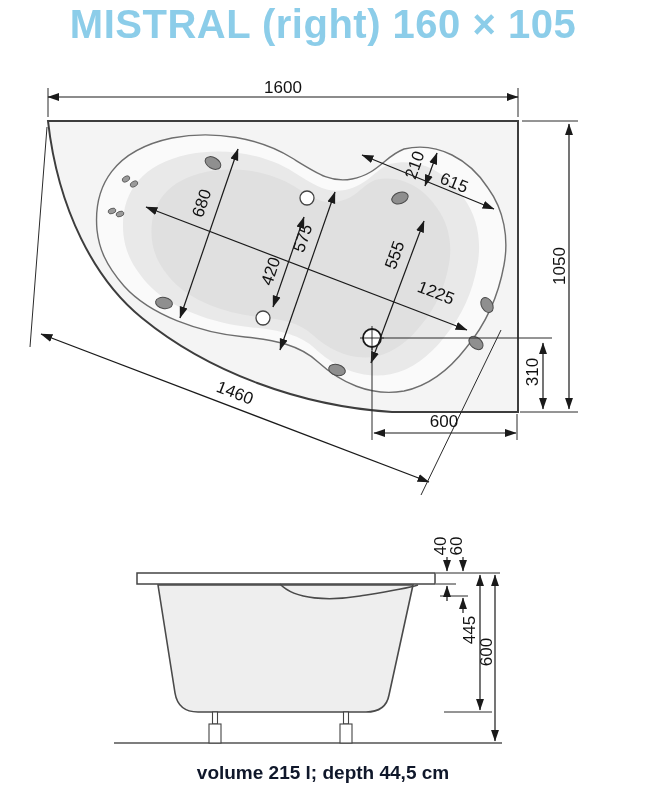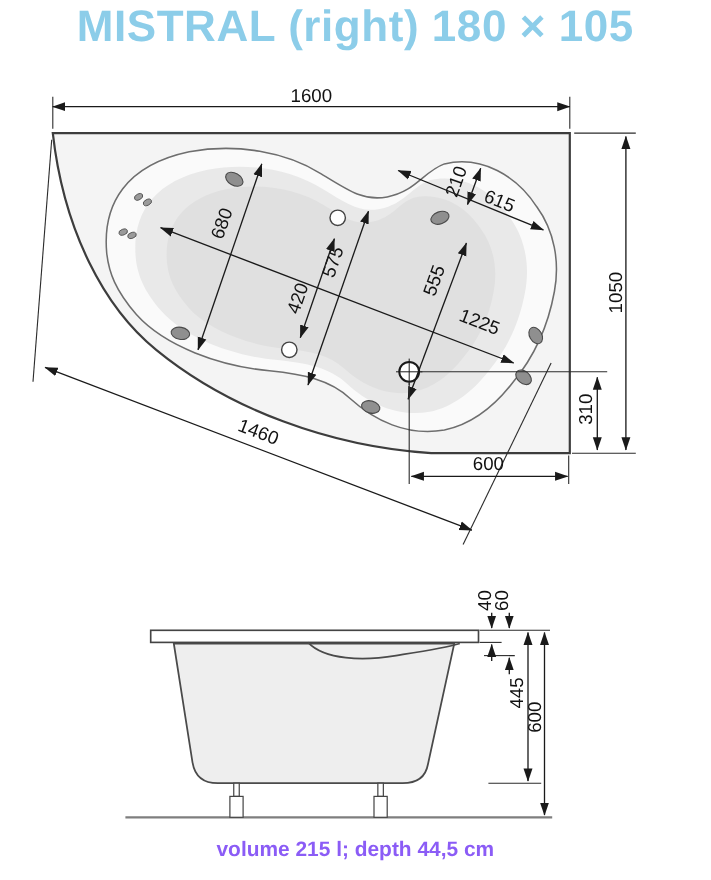--- a/index.html
+++ b/index.html
@@ -1,35 +1,35 @@
 <!DOCTYPE html>
 <html><head>
 <meta charset="utf-8">
 <style>
   html,body{margin:0;padding:0;}
   body{width:646px;height:800px;position:relative;background:#ffffff;overflow:hidden;
        font-family:"Liberation Sans",sans-serif;}
   .title{position:absolute;left:0;top:2px;width:646px;text-align:center;
          font-size:40px;font-weight:bold;letter-spacing:0.5px;color:#8ccde9;white-space:nowrap;}
   .caption{position:absolute;left:0;top:762px;width:646px;text-align:center;
-           font-size:19px;font-weight:bold;color:#8b5cf6;}
+           font-size:19px;font-weight:bold;color:#0f172a;}
   svg{position:absolute;left:0;top:80px;}
   .dim{stroke:#1a1a1a;stroke-width:1.2;fill:none;}
   .ext{stroke:#2b2b2b;stroke-width:1;fill:none;}
   .outline{fill:#f4f4f4;stroke:#3d3d3d;stroke-width:2;}
   .dimtxt{font-family:"Liberation Sans",sans-serif;font-size:17px;fill:#111;}
   .jet{fill:#8f8f8f;stroke:#4a4a4a;stroke-width:1;}
   .dot{fill:#9a9a9a;stroke:#555;stroke-width:0.8;}
   .fixture{fill:#ffffff;stroke:#444;stroke-width:1.3;}
   .bodyline{stroke:#4a4a4a;stroke-width:1.6;fill:none;}
 </style>
 </head>
 <body>
 
-<div class="title">MISTRAL (right) 180 × 105</div>
+<div class="title">MISTRAL (right) 160 × 105</div>
 
 <svg width="646" height="680" viewBox="0 80 646 680">
   <defs>
     <marker id="arr" viewBox="0 0 10 10" refX="9.5" refY="5" markerWidth="10" markerHeight="10" orient="auto-start-reverse">
       <path d="M0,1.6 L10,5 L0,8.4 z" fill="#1a1a1a"></path>
     </marker>
     <path id="wl" d="M 97,230 C 93,185 115,150 172,138 C 215,130 260,138 292,158
       C 318,174 331,183 352,179 C 378,174 385,156 404,149 C 438,141 470,160 488,188
       C 504,210 509,238 504,265 C 498,298 486,324 466,348 C 449,370 428,386 404,391
       C 370,397 340,382 318,362 C 300,345 275,340 245,337 C 200,333 150,315 124,286

